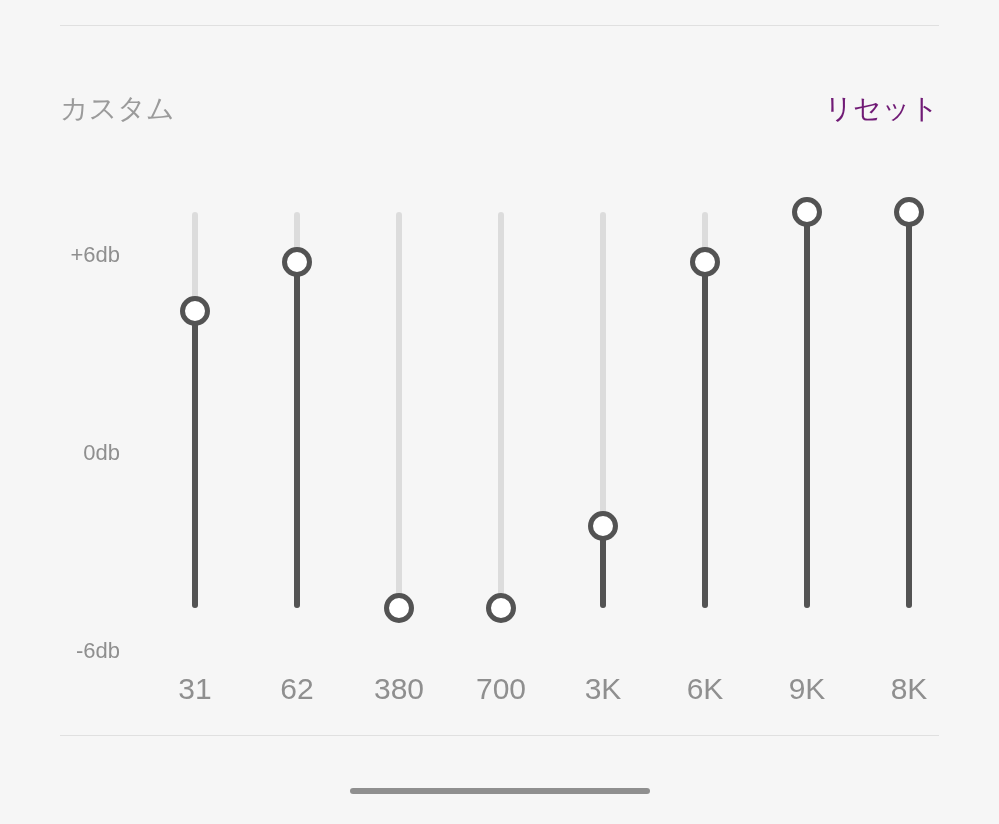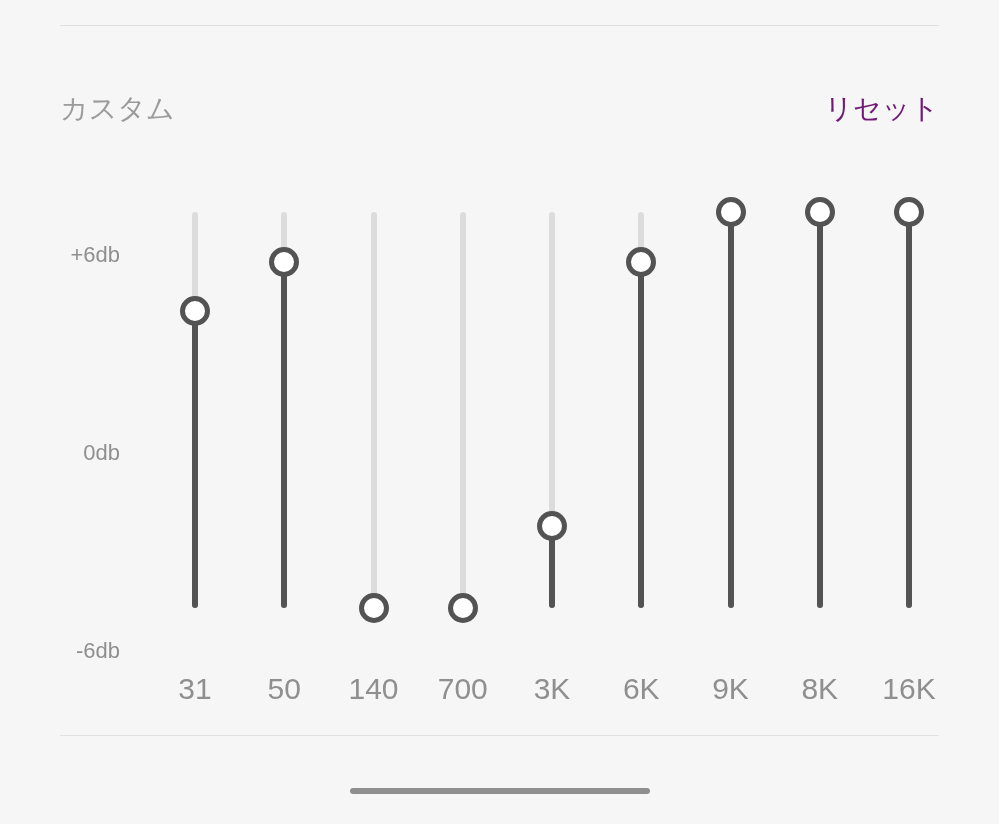--- a/index.html
+++ b/index.html
@@ -162,29 +162,29 @@
           <div class="thumb" style="top: 111px;"></div>
         </div>
         <div class="freq-label">31</div>
       </div>
       <div class="slider-col">
         <div class="track-area">
           <div class="track-bg"></div>
           <div class="track-fg" style="height: 346.5px;"></div>
           <div class="thumb" style="top: 61.5px;"></div>
         </div>
-        <div class="freq-label">50</div>
+        <div class="freq-label">62</div>
       </div>
       <div class="slider-col">
         <div class="track-area">
           <div class="track-bg"></div>
           <div class="track-fg" style="height: 0px;"></div>
           <div class="thumb" style="top: 408px;"></div>
         </div>
-        <div class="freq-label">140</div>
+        <div class="freq-label">380</div>
       </div>
       <div class="slider-col">
         <div class="track-area">
           <div class="track-bg"></div>
           <div class="track-fg" style="height: 0px;"></div>
           <div class="thumb" style="top: 408px;"></div>
         </div>
         <div class="freq-label">700</div>
       </div>
       <div class="slider-col">
@@ -212,26 +212,18 @@
         <div class="freq-label">9K</div>
       </div>
       <div class="slider-col">
         <div class="track-area">
           <div class="track-bg"></div>
           <div class="track-fg" style="height: 396px;"></div>
           <div class="thumb" style="top: 12px;"></div>
         </div>
         <div class="freq-label">8K</div>
       </div>
-      <div class="slider-col">
-        <div class="track-area">
-          <div class="track-bg"></div>
-          <div class="track-fg" style="height: 396px;"></div>
-          <div class="thumb" style="top: 12px;"></div>
-        </div>
-        <div class="freq-label">16K</div>
-      </div>
     </div>
 </div>
 
 <div class="divider bottom-divider"></div>
 
 <div class="home-indicator"></div>
 
 </body></html>

